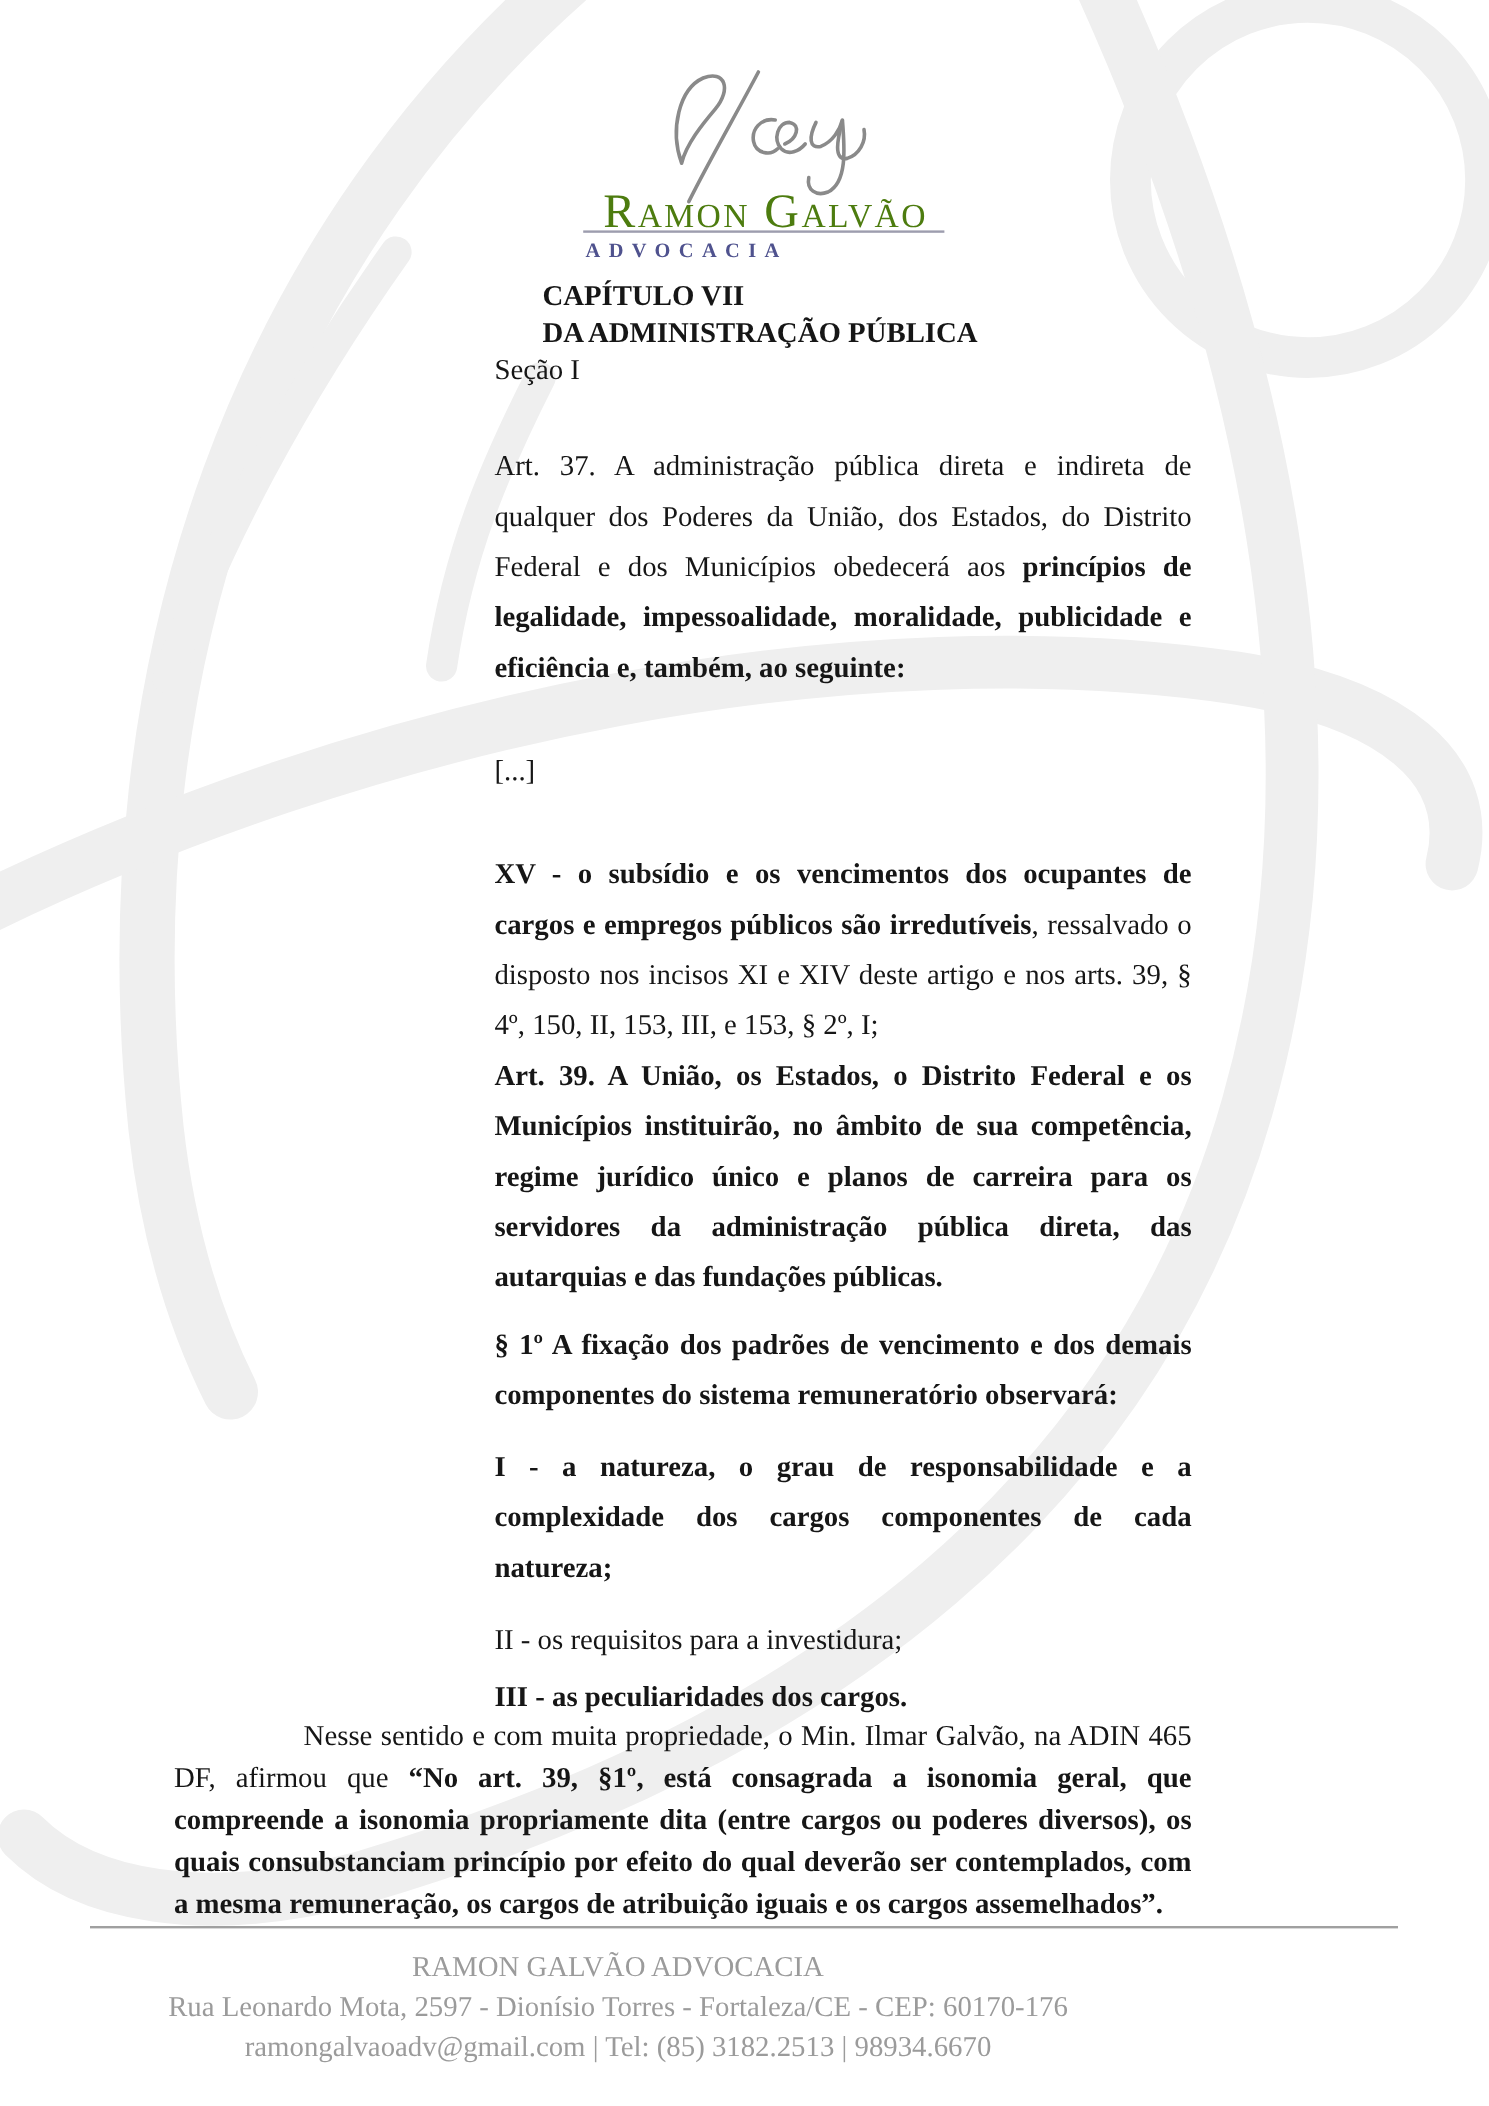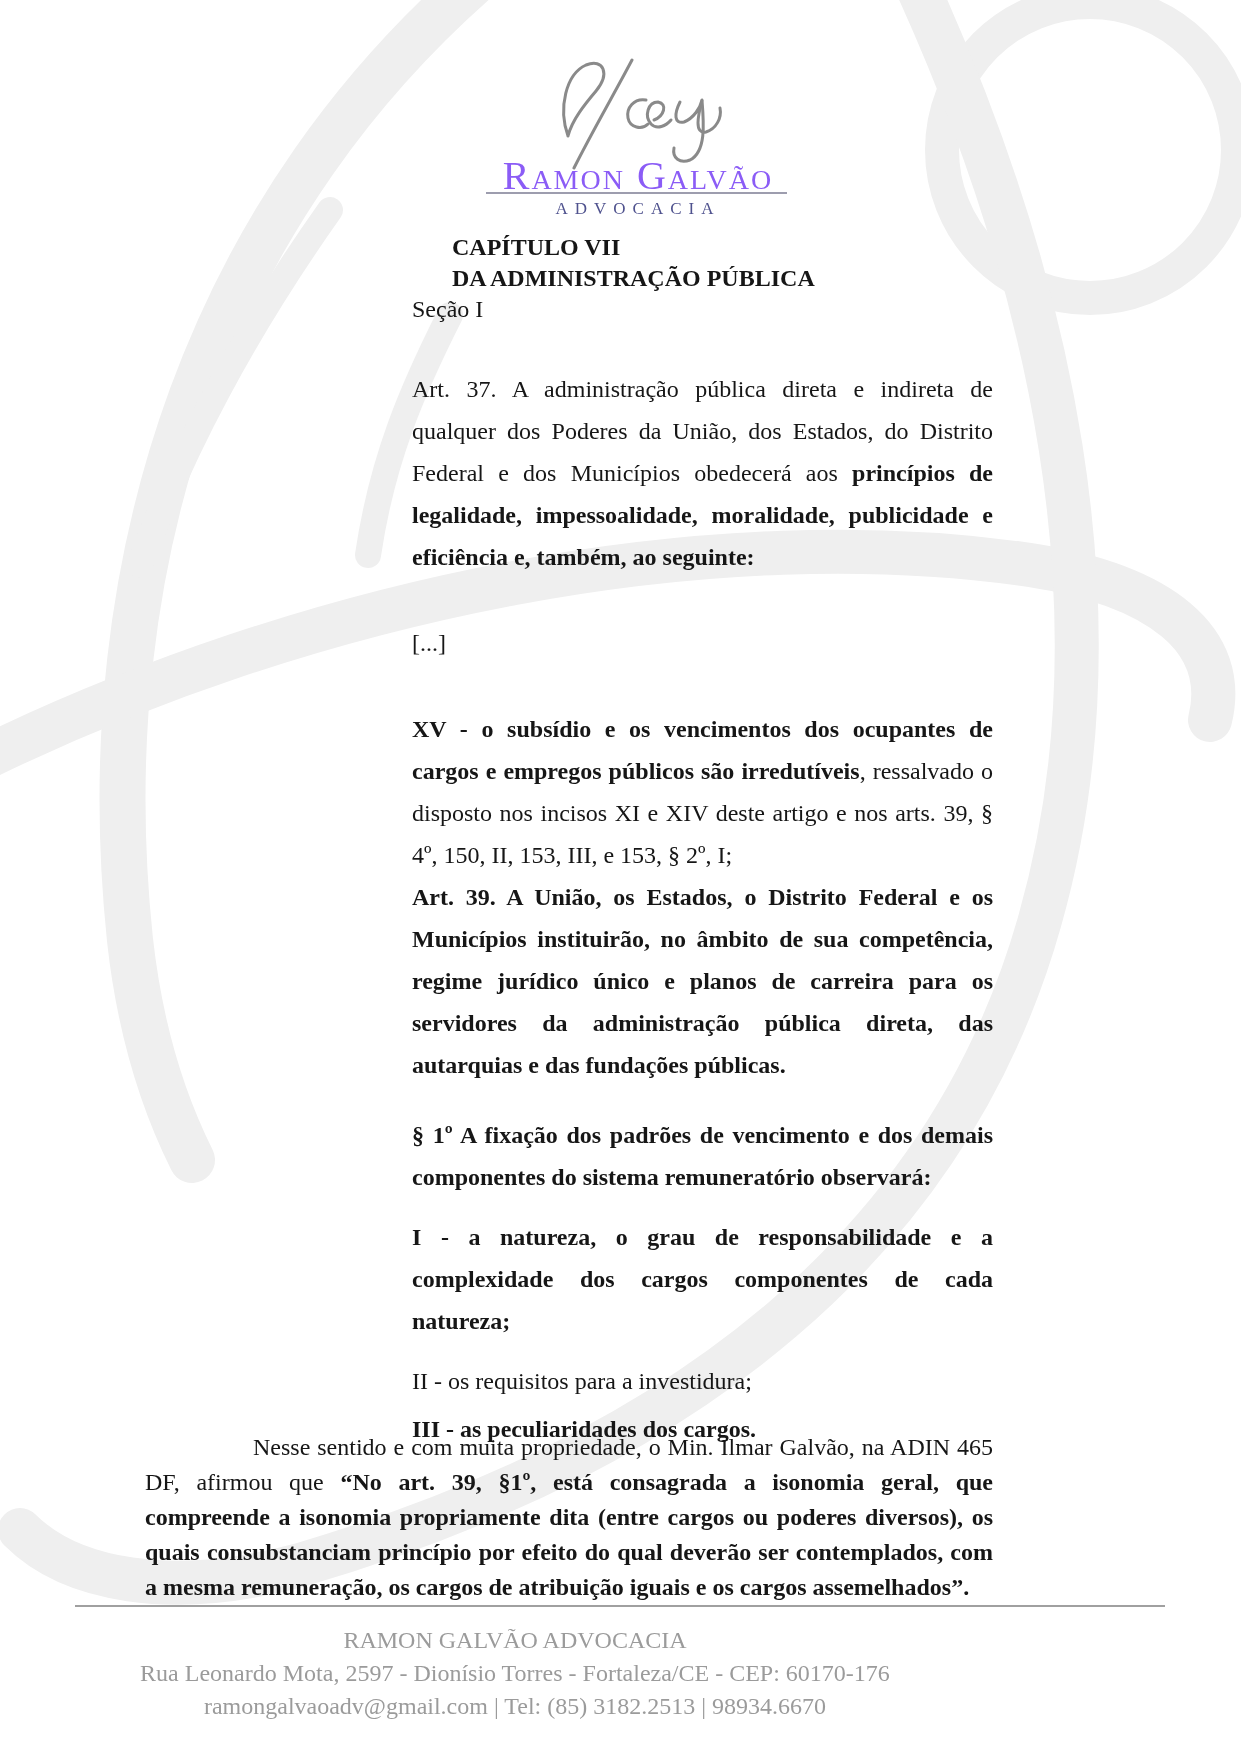--- a/index.html
+++ b/index.html
@@ -16,21 +16,21 @@
   
   .logo-sig{position:absolute;left:552px;top:58px;width:184px;height:118px;z-index:2;}
   .logo-name{
     position:absolute;left:438px;top:155px;width:400px;z-index:1;
     text-align:center;font-variant:small-caps;font-size:40px;line-height:42px;
     letter-spacing:2px;
   }
   .logo-rule{position:absolute;left:486px;top:192px;width:301px;height:2px;z-index:1;}
   .logo-sub{
     position:absolute;left:488px;top:199px;width:300px;z-index:1;
-    text-align:center;font-size:17px;letter-spacing:7px;line-height:20px;
+    text-align:left;font-size:17px;letter-spacing:7px;line-height:20px;font-weight:bold;
   }
   
   .heading{position:absolute;left:412px;top:232px;width:581px;z-index:1;font-size:24px;line-height:31px;}
   .hb{font-weight:bold;margin-left:40px;}
   
   .quote-stack{position:absolute;left:412px;top:368px;width:581px;z-index:1;}
   .qp{margin:0;font-size:24px;line-height:42px;text-align:justify;}
   .b{font-weight:bold;}
   
   .closing{
@@ -64,36 +64,36 @@
     <g fill="none" stroke="#8a8a8a" stroke-width="3" stroke-linecap="round">
       <path d="M 16,78 C 6,50 14,16 34,7 C 52,0 58,16 44,33 C 33,46 20,62 16,78"></path>
       <path d="M 80,2 C 61,38 40,74 22,110"></path>
       <path d="M 94,42 C 82,40 74,50 76,60 C 78,70 90,72 96,66"></path>
       <path d="M 102,62 C 112,58 116,46 106,44 C 96,44 92,58 99,66 C 105,72 114,68 119,62"></path>
       <path d="M 128,44 C 122,56 122,66 132,64 C 142,60 148,50 150,42 C 146,58 142,76 154,74 C 164,71 170,60 168,50"></path>
       <path d="M 150,42 C 152,66 154,94 138,102 C 128,106 120,100 122,90"></path>
     </g>
   </svg>
 
-  <div class="logo-name" style="color:#8b5cf6;">Ramon Galvão</div>
+  <div class="logo-name" style="color:#4d7c0f;">Ramon Galvão</div>
   <div class="logo-rule" style="background:#9d9dae;"></div>
   <div class="logo-sub" style="color:#4f528e;">ADVOCACIA</div>
 
   <div class="heading">
     <div class="hb">CAPÍTULO VII</div>
     <div class="hb">DA ADMINISTRAÇÃO PÚBLICA</div>
     <div>Seção I</div>
   </div>
 
   <div class="quote-stack">
       <p class="qp" style="margin-top: 0px;"><span class="r">Art. 37. A administração pública direta e indireta de qualquer dos Poderes da União, dos Estados, do Distrito Federal e dos Municípios obedecerá aos </span><span class="b">princípios de legalidade, impessoalidade, moralidade, publicidade e eficiência e, também, ao seguinte:</span></p>
       <p class="qp" style="margin-top: 44px;"><span class="r">[...]</span></p>
       <p class="qp" style="margin-top: 44px;"><span class="b">XV - o subsídio e os vencimentos dos ocupantes de cargos e empregos públicos são irredutíveis</span><span class="r">, ressalvado o disposto nos incisos XI e XIV deste artigo e nos arts. 39, § 4º, 150, II, 153, III, e 153, § 2º, I;</span></p>
       <p class="qp" style=""><span class="b">Art. 39. A União, os Estados, o Distrito Federal e os Municípios instituirão, no âmbito de sua competência, regime jurídico único e planos de carreira para os servidores da administração pública direta, das autarquias e das fundações públicas.</span></p>
-      <p class="qp" style="margin-top: 28px;"><span class="b">§ 1º A fixação dos padrões de vencimento e dos demais componentes do sistema remuneratório observará:</span></p>
+      <p class="qp" style="margin-top: 14px;"><span class="b">§ 1º A fixação dos padrões de vencimento e dos demais componentes do sistema remuneratório observará:</span></p>
       <p class="qp" style="margin-top: 18px;"><span class="b">I - a natureza, o grau de responsabilidade e a complexidade dos cargos componentes de cada natureza;</span></p>
       <p class="qp" style="margin-top: 18px;"><span class="r">II - os requisitos para a investidura;</span></p>
       <p class="qp" style="margin-top: 6px;"><span class="b">III - as peculiaridades dos cargos.</span></p>
     </div>
 
   <p class="closing"><span class="r">Nesse sentido e com muita propriedade, o Min. Ilmar Galvão, na ADIN 465 DF, afirmou que </span><span class="b">“No art. 39, §1º, está consagrada a isonomia geral, que compreende a isonomia propriamente dita (entre cargos ou poderes diversos), os quais consubstanciam princípio por efeito do qual deverão ser contemplados, com a mesma remuneração, os cargos de atribuição iguais e os cargos assemelhados”.</span></p>
 
   <div class="footer-rule" style="background:#a0a0a0;"></div>
   <div class="footer" style="color:#9b9b9b;">
     <div>RAMON GALVÃO ADVOCACIA</div>

